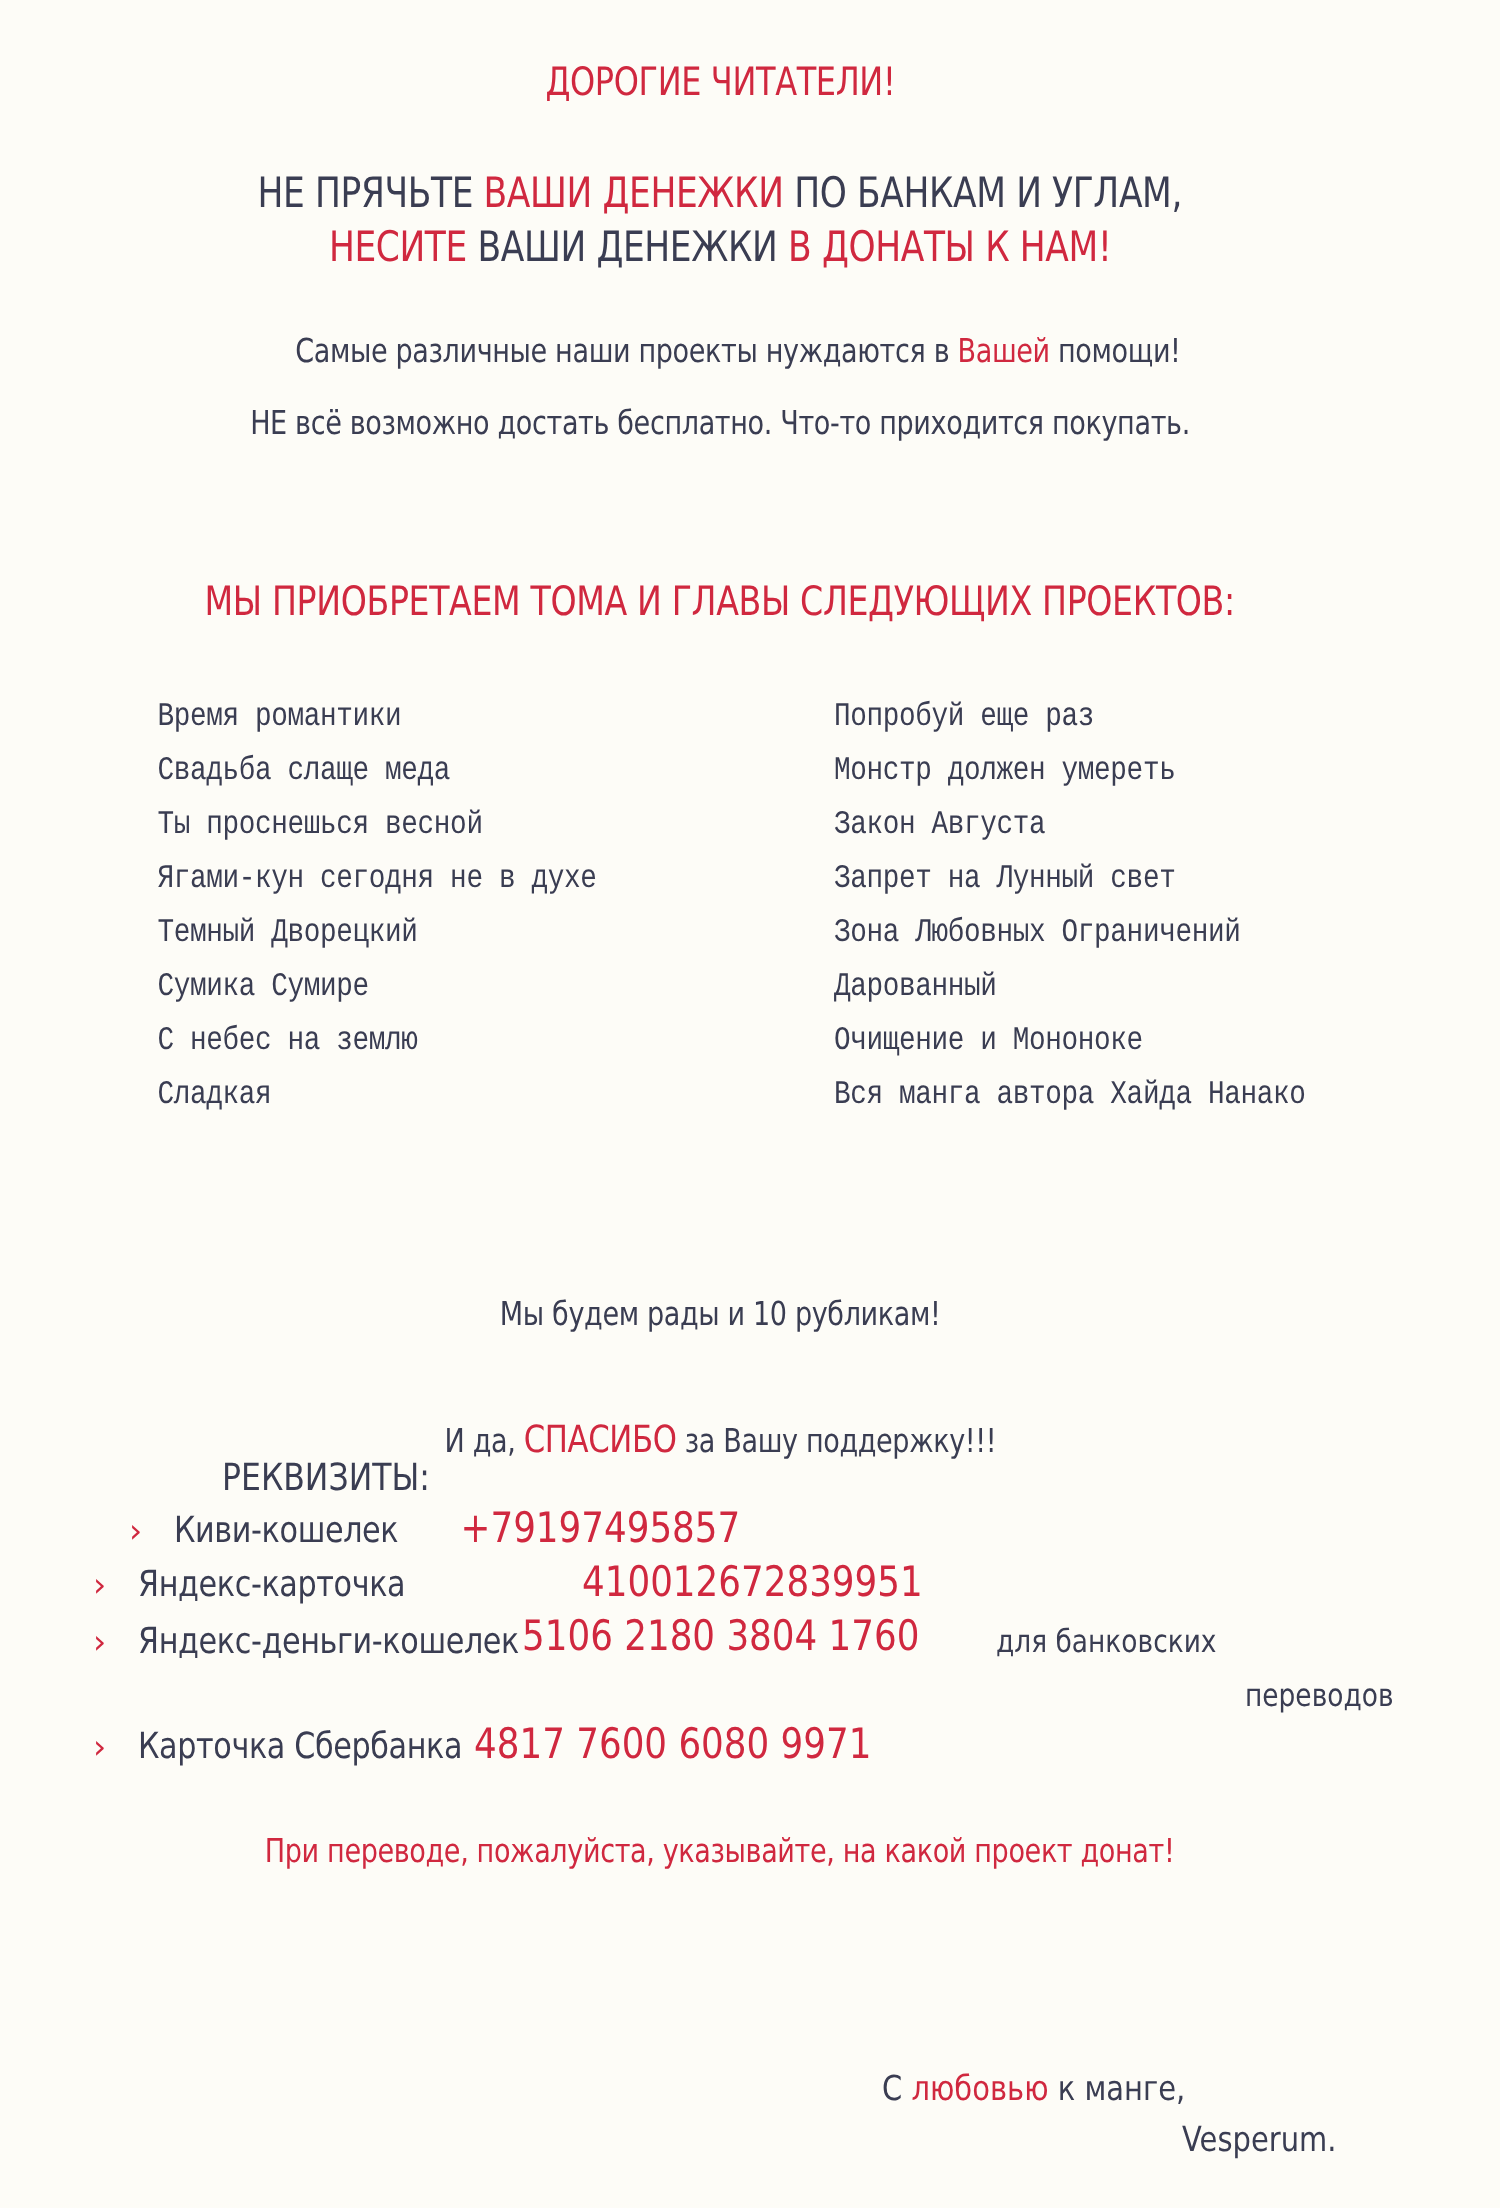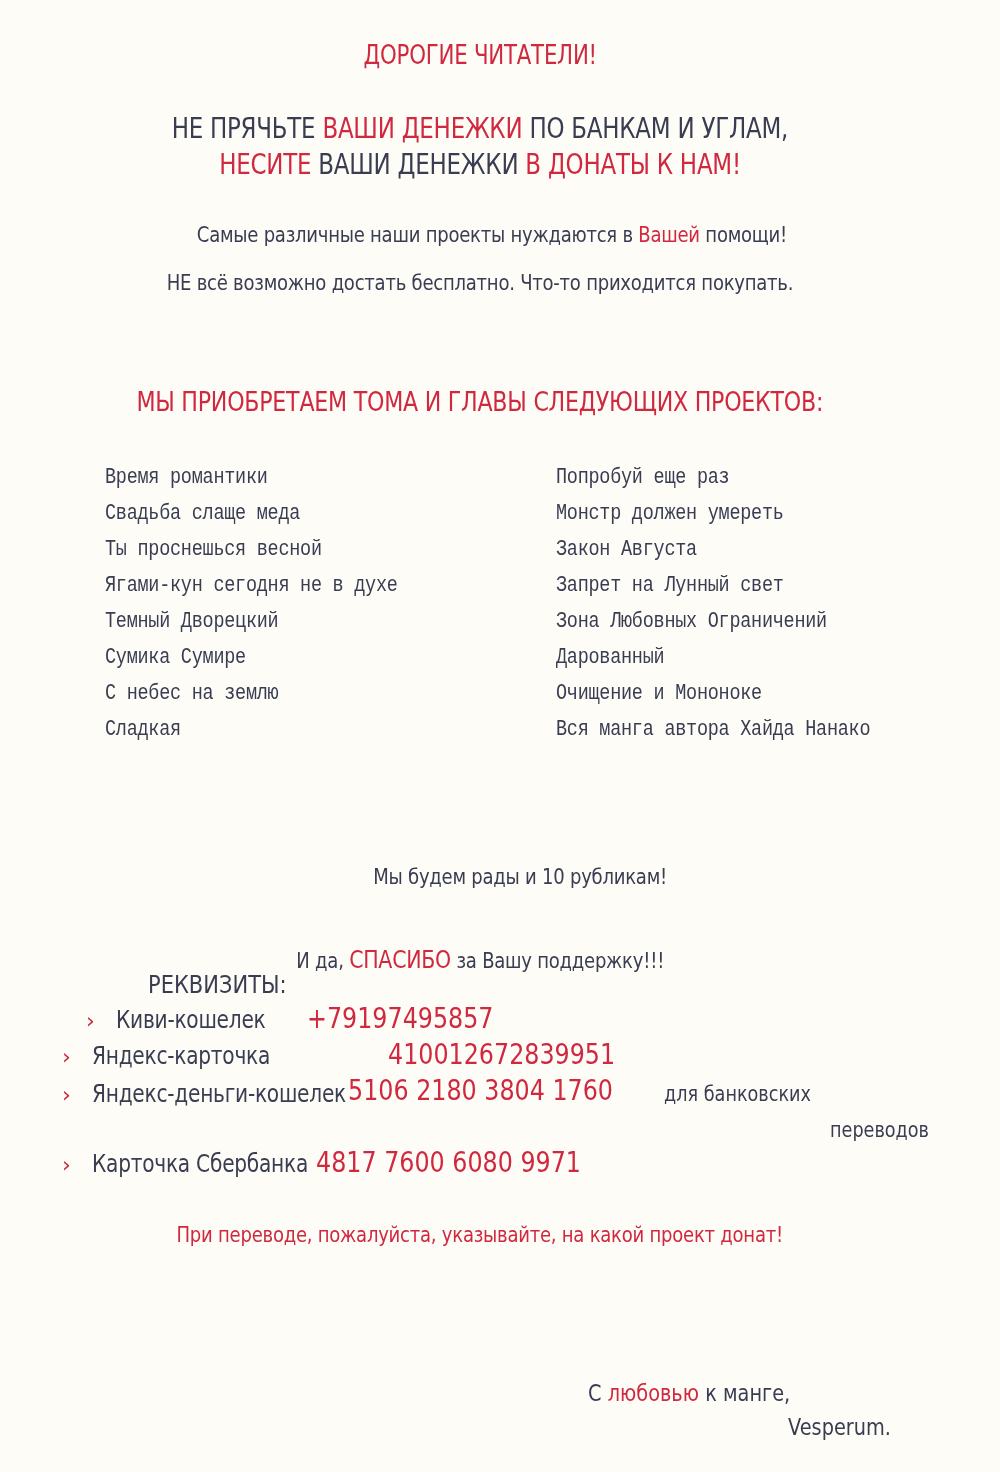--- a/index.html
+++ b/index.html
@@ -71,21 +71,21 @@
   <div class="item">Попробуй еще раз</div>
   <div class="item">Монстр должен умереть</div>
   <div class="item">Закон Августа</div>
   <div class="item">Запрет на Лунный свет</div>
   <div class="item">Зона Любовных Ограничений</div>
   <div class="item">Дарованный</div>
   <div class="item">Очищение и Мононоке</div>
   <div class="item">Вся манга автора Хайда Нанако</div>
 </div>
 
-<div class="abs center" style="top:864px;padding-left:40px;">
+<div class="abs center" style="top:864px;">
   <div class="body-text" style="display:inline-block;">Мы будем рады и 10 рубликам!</div>
 </div>
 <div class="abs center" style="top:945px;">
   <div class="body-text" style="display:inline-block;">
     <span>И да, </span><span class="red" style="font-size:25px;">СПАСИБО</span><span> за Вашу поддержку!!!</span>
   </div>
 </div>
 
 <div class="abs" style="left:148px;top:970px;font-size:25px;transform:scaleX(0.84);transform-origin:left;">РЕКВИЗИТЫ:</div>
 

